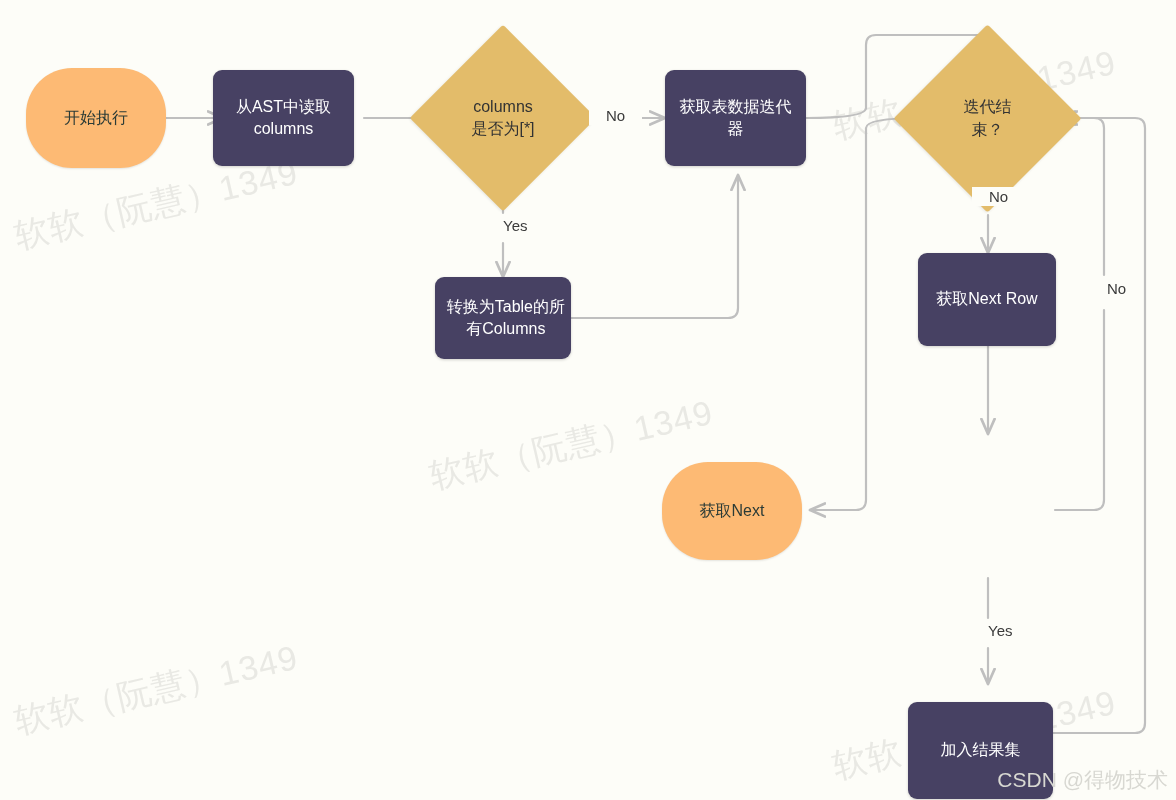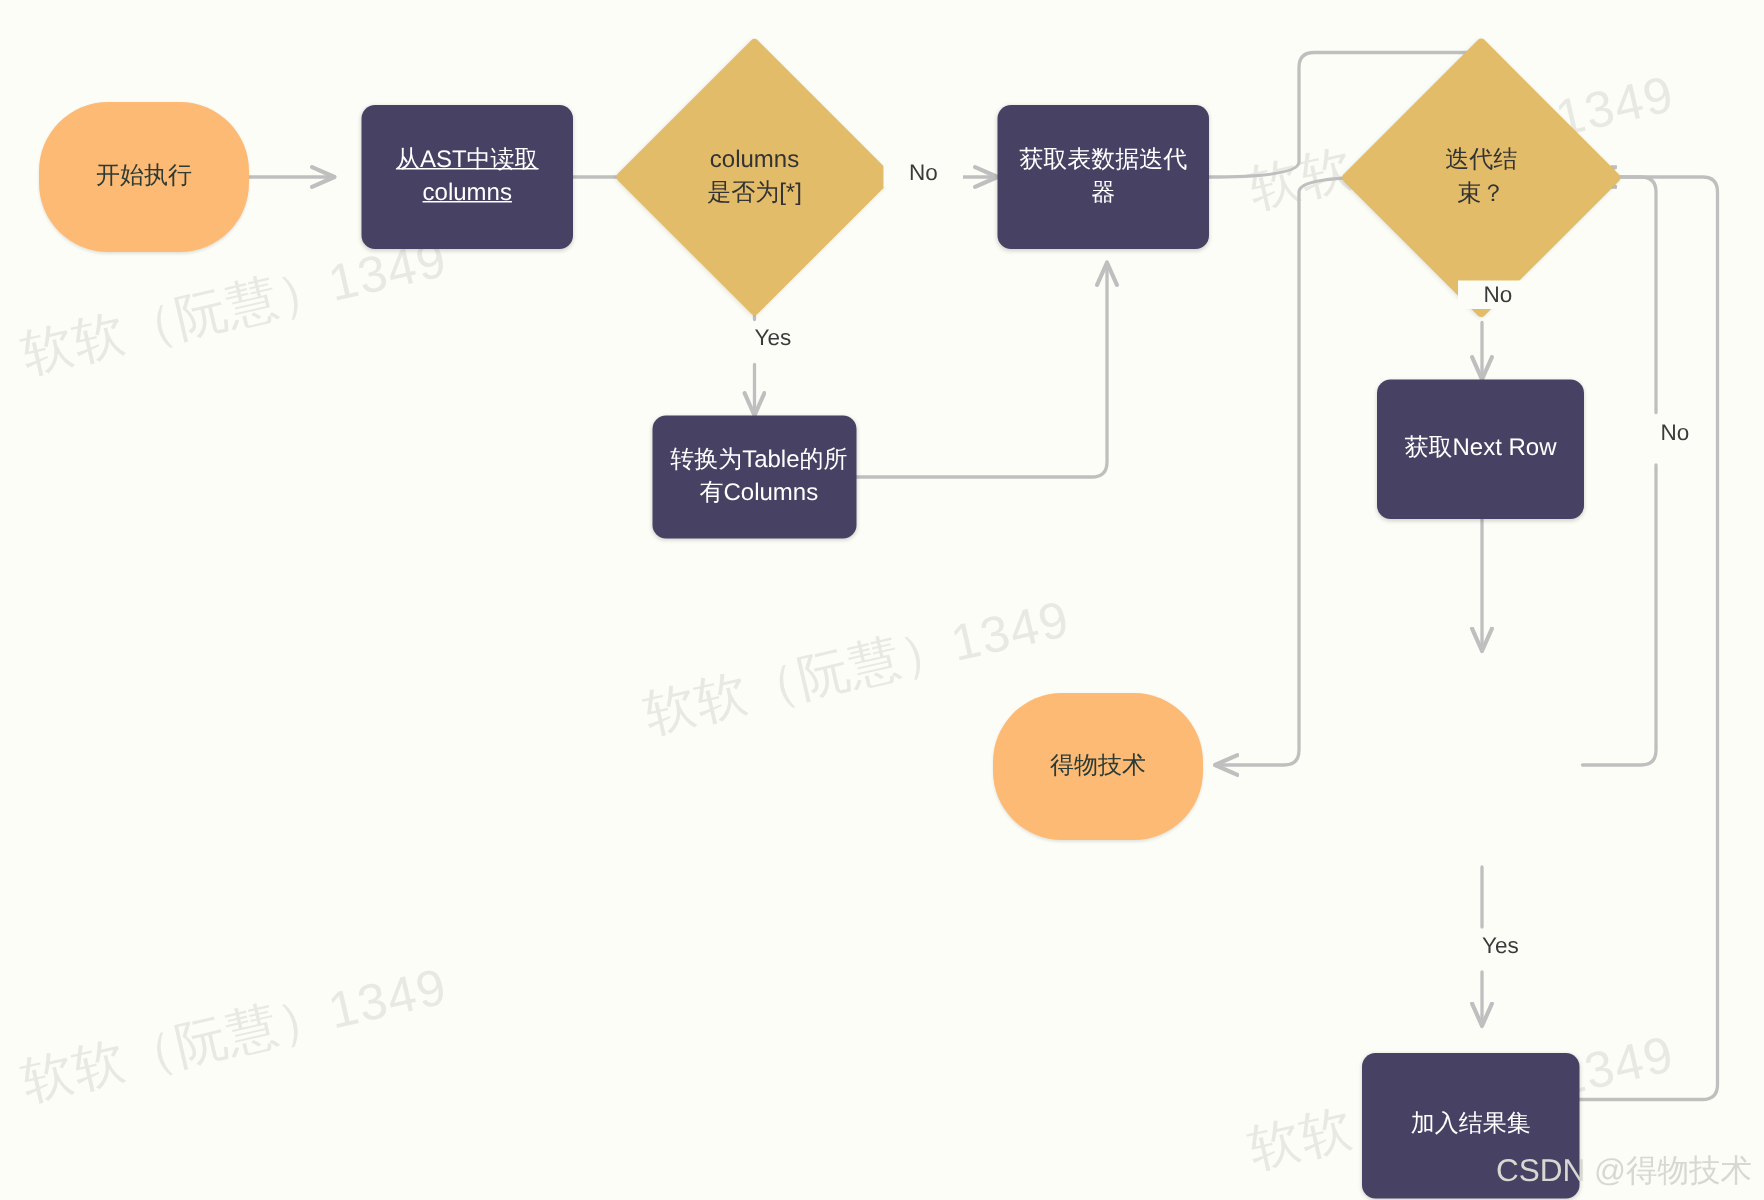--- a/index.html
+++ b/index.html
@@ -138,21 +138,21 @@
     <path class="edge" d="M988,578 L988,618 M988,648 L988,684" marker-end="url(#ah)"></path>
 
     
     <path class="edge" d="M1053,733 L1135,733 Q1145,733 1145,723 L1145,128 Q1145,118 1135,118 L1062,118" marker-end="url(#ah)"></path>
   </svg>
 
   <div class="node n-term" style="left:26px;top:68px;width:140px;height:100px;">
     <span class="lbl">开始执行</span>
   </div>
 
-  <div class="node n-proc" style="left:241px;top:70px;width:141px;height:96px;text-decoration:underline;">
+  <div class="node n-proc" style="left:213px;top:70px;width:141px;height:96px;">
     <span class="lbl">从AST中读取<br>columns</span>
   </div>
 
   <div class="node n-dec" style="left:437px;top:52px;width:132px;height:132px;">
     <span class="dia"></span>
     <span class="lbl">columns<br>是否为[*]</span>
   </div>
 
   <div class="node n-proc" style="left:435px;top:277px;width:136px;height:82px;justify-content:flex-end;">
     <span class="lbl">转换为Table的所<br>有Columns</span>
@@ -170,21 +170,21 @@
   <div class="node n-proc" style="left:918px;top:253px;width:138px;height:93px;">
     <span class="lbl">获取Next Row</span>
   </div>
 
 
   <div class="node n-proc" style="left:908px;top:684px;width:145px;height:97px;margin-top:18px;">
     <span class="lbl">加入结果集</span>
   </div>
 
   <div class="node n-term" style="left:662px;top:462px;width:140px;height:98px;">
-    <span class="lbl">得物技术</span>
+    <span class="lbl">获取Next</span>
   </div>
 
   <div class="elabel" style="left:589px;top:106px;">No</div>
   <div class="elabel" style="left:486px;top:216px;">Yes</div>
   <div class="elabel" style="left:972px;top:187px;">No</div>
   <div class="elabel" style="left:1090px;top:279px;">No</div>
   <div class="elabel" style="left:971px;top:621px;">Yes</div>
 
   <div class="wm-csdn">CSDN @得物技术</div>
 

